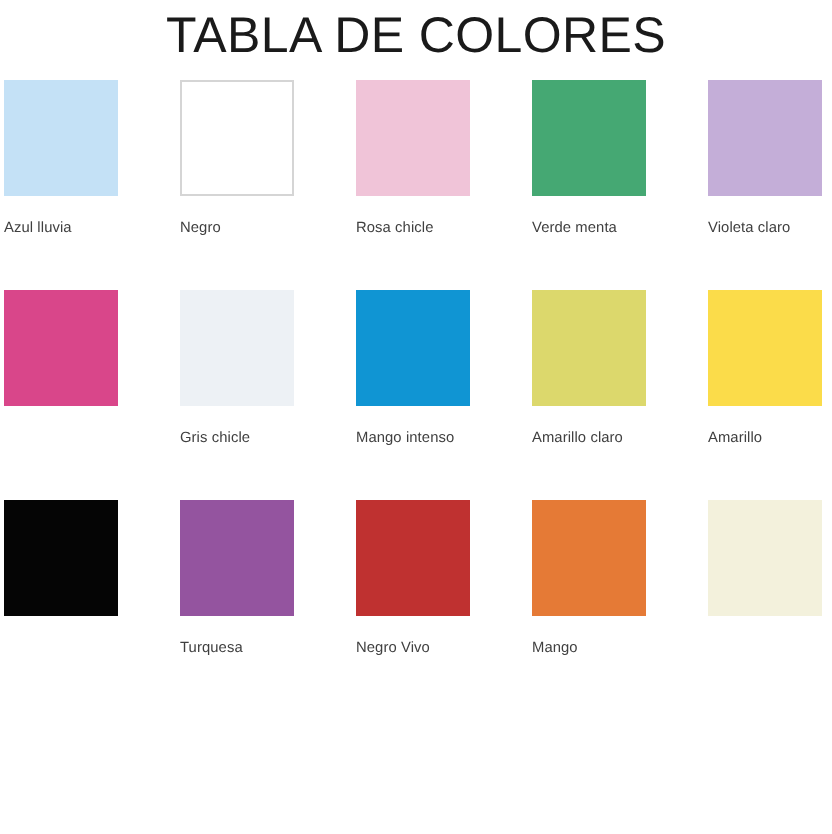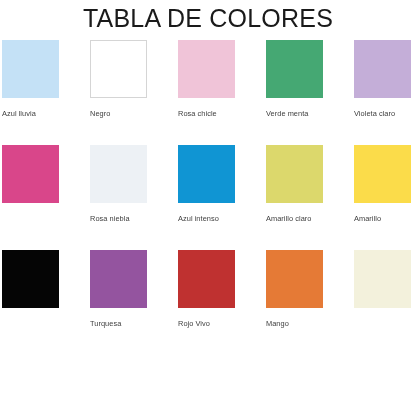--- a/index.html
+++ b/index.html
@@ -99,44 +99,44 @@
       </div>
       <div class="swatch-cell">
         <div class="swatch-chip" style="background-color: rgb(196, 174, 216);"></div>
         <div class="swatch-label">Violeta claro</div>
       </div>
       <div class="swatch-cell">
         <div class="swatch-chip" style="background-color: rgb(217, 70, 138);"></div>
       </div>
       <div class="swatch-cell">
         <div class="swatch-chip" style="background-color: rgb(237, 241, 245);"></div>
-        <div class="swatch-label">Rosa niebla</div>
+        <div class="swatch-label">Gris chicle</div>
       </div>
       <div class="swatch-cell">
         <div class="swatch-chip" style="background-color: rgb(16, 149, 211);"></div>
-        <div class="swatch-label">Azul intenso</div>
+        <div class="swatch-label">Mango intenso</div>
       </div>
       <div class="swatch-cell">
         <div class="swatch-chip" style="background-color: rgb(220, 216, 108);"></div>
         <div class="swatch-label">Amarillo claro</div>
       </div>
       <div class="swatch-cell">
         <div class="swatch-chip" style="background-color: rgb(251, 220, 74);"></div>
         <div class="swatch-label">Amarillo</div>
       </div>
       <div class="swatch-cell">
         <div class="swatch-chip" style="background-color: rgb(5, 5, 5);"></div>
       </div>
       <div class="swatch-cell">
         <div class="swatch-chip" style="background-color: rgb(148, 84, 159);"></div>
         <div class="swatch-label">Turquesa</div>
       </div>
       <div class="swatch-cell">
         <div class="swatch-chip" style="background-color: rgb(191, 49, 48);"></div>
-        <div class="swatch-label">Rojo Vivo</div>
+        <div class="swatch-label">Negro Vivo</div>
       </div>
       <div class="swatch-cell">
         <div class="swatch-chip" style="background-color: rgb(229, 122, 54);"></div>
         <div class="swatch-label">Mango</div>
       </div>
       <div class="swatch-cell">
         <div class="swatch-chip" style="background-color: rgb(243, 241, 220);"></div>
       </div>
     </div>
 

